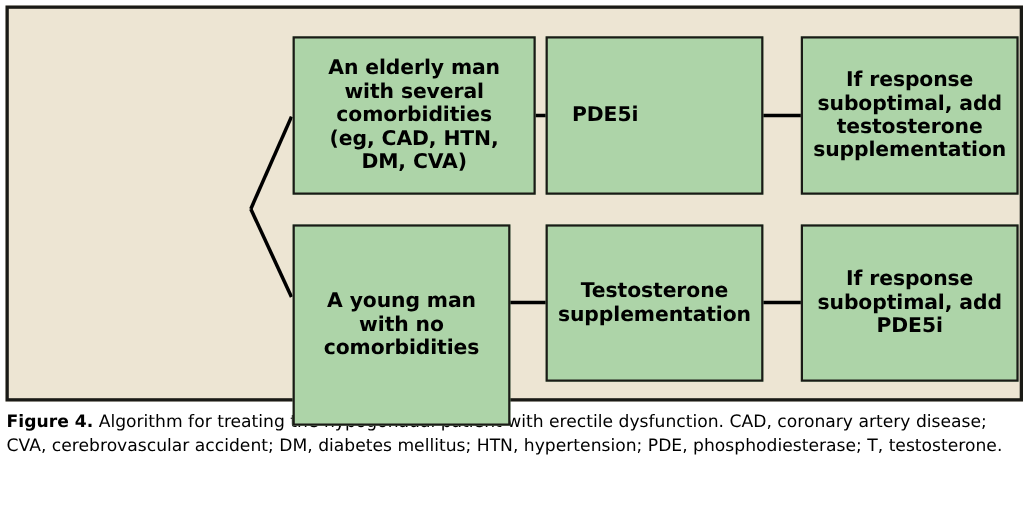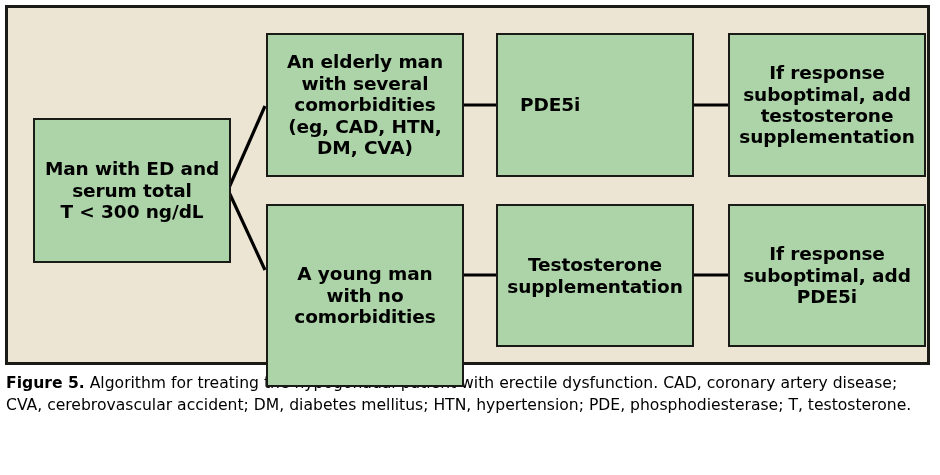--- a/index.html
+++ b/index.html
@@ -71,21 +71,21 @@
   .node.align-left {
     justify-content: flex-start;
     text-align: left;
   }
   .node.align-left .node-text {
     padding-left: 22px;
   }
 
   
   #node-source        { left: 25px;  top: 110px; width: 198px; height: 145px; font-size: 18.5px; }
-  #node-elderly       { left: 258px; top: 25px;  width: 198px; height: 144px; font-size: 18.5px; }
+  #node-elderly       { left: 258px; top: 25px;  width: 221px; height: 144px; font-size: 18.5px; }
   #node-pde5i-top     { left: 488px; top: 25px;  width: 198px; height: 144px; font-size: 18.5px; }
   #node-addtesto      { left: 720px; top: 25px;  width: 198px; height: 144px; font-size: 18.5px; }
   #node-young         { left: 258px; top: 196px; width: 198px; height: 183px; font-size: 18.5px; }
   #node-testo-bottom  { left: 488px; top: 196px; width: 198px; height: 143px; font-size: 18.5px; }
   #node-addpde5i      { left: 720px; top: 196px; width: 198px; height: 143px; font-size: 18.5px; }
 
   
   .caption {
     position: absolute;
     left: 6px;
@@ -112,25 +112,20 @@
       <svg class="svg-links" viewBox="0 0 919 354" preserveAspectRatio="none">
 
         <line x1="220" y1="182" x2="257" y2="98" stroke="#000000" stroke-width="3.2"></line>
         <line x1="220" y1="182" x2="257" y2="262" stroke="#000000" stroke-width="3.2"></line>
         <line x1="455" y1="97" x2="489" y2="97" stroke="#000000" stroke-width="3.2"></line>
         <line x1="685" y1="97" x2="721" y2="97" stroke="#000000" stroke-width="3.2"></line>
         <line x1="455" y1="267" x2="489" y2="267" stroke="#000000" stroke-width="3.2"></line>
         <line x1="685" y1="267" x2="721" y2="267" stroke="#000000" stroke-width="3.2"></line>
       </svg>
 
-      <div class="node" id="node-source">
-        <span class="node-text">Man with ED and
-serum total
-T &lt; 300 ng/dL</span>
-      </div>
 
       <div class="node" id="node-elderly">
         <span class="node-text">An elderly man
 with several
 comorbidities
 (eg, CAD, HTN,
 DM, CVA)</span>
       </div>
 
       <div class="node align-left" id="node-pde5i-top">
@@ -157,15 +152,15 @@
 
       <div class="node" id="node-addpde5i">
         <span class="node-text">If response
 suboptimal, add
 PDE5i</span>
       </div>
 
     </div>
   </div>
 
-  <div class="caption"><span class="cap-label">Figure 5.</span><span> Algorithm for treating the hypogonadal patient with erectile dysfunction. CAD, coronary artery disease; CVA, cerebrovascular accident; DM, diabetes mellitus; HTN, hypertension;  PDE, phosphodiesterase; T, testosterone.</span></div>
+  <div class="caption"><span class="cap-label">Figure 4.</span><span> Algorithm for treating the hypogonadal patient with erectile dysfunction. CAD, coronary artery disease; CVA, cerebrovascular accident; DM, diabetes mellitus; HTN, hypertension;  PDE, phosphodiesterase; T, testosterone.</span></div>
 
 </div>
 
 </body></html>

